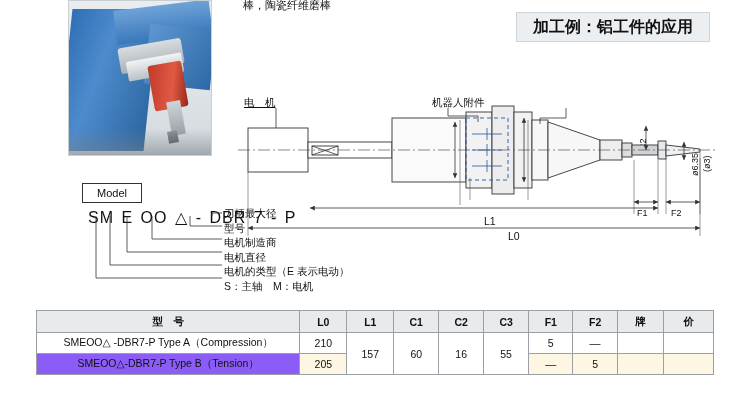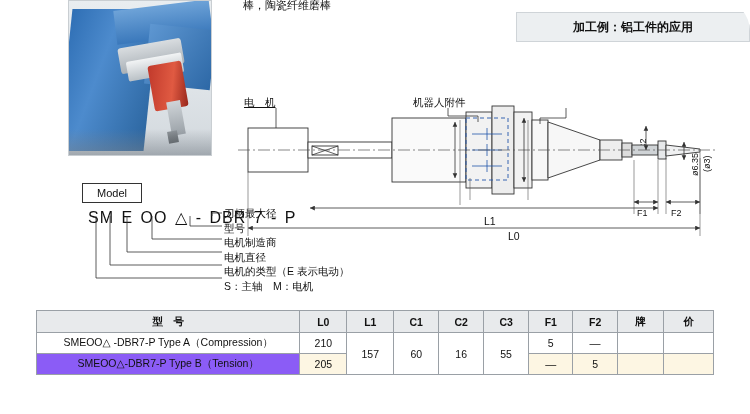--- a/index.html
+++ b/index.html
@@ -124,29 +124,29 @@
     left: 243px;
     top: -2px;
     font-size: 11px;
     color: #111;
     line-height: 15px;
   }
   .app-box {
     position: absolute;
     left: 516px;
     top: 12px;
-    width: 234px;
+    width: 194px;
     height: 30px;
     background: #eceff1;
     border: 1px solid #cfd4d8;
     box-sizing: border-box;
     display: flex;
     align-items: center;
     justify-content: center;
-    font-size: 12px;
+    font-size: 16px;
     font-weight: bold;
     color: #111;
   }
 
   
   .model-label {
     position: absolute;
     left: 82px;
     top: 183px;
     width: 58px;
@@ -271,21 +271,21 @@
   <div class="legend">
     <div>刀柄最大径</div>
     <div>型号</div>
     <div>电机制造商</div>
     <div>电机直径</div>
     <div>电机的类型（E 表示电动）</div>
     <div>S：主轴　M：电机</div>
   </div>
 
   <div class="dlabel" style="left:244px; top:96px;text-decoration:underline;">电　机</div>
-  <div class="dlabel" style="left:413px; top:96px;">机器人附件</div>
+  <div class="dlabel" style="left:432px; top:96px;">机器人附件</div>
 
   <div class="vlabel" style="left:464px; top:165px;">C3</div>
   <div class="vlabel" style="left:532px; top:166px;">C1</div>
   <div class="vlabel" style="left:638px; top:150px;">C2</div>
   <div class="vlabel" style="left:690px; top:176px;">ø6.35</div>
   <div class="vlabel" style="left:702px; top:172px;">(ø3)</div>
 
   <div class="dlabel" style="left:484px; top:215px;">L1</div>
   <div class="dlabel" style="left:508px; top:230px;">L0</div>
   <div class="dlabel sm" style="left:637px; top:208px;">F1</div>

